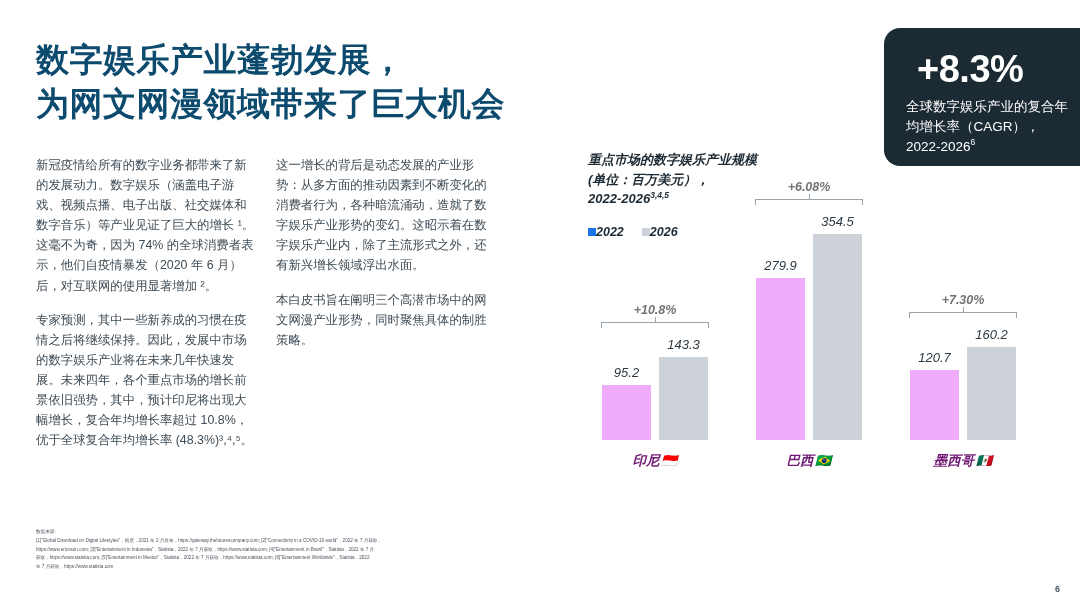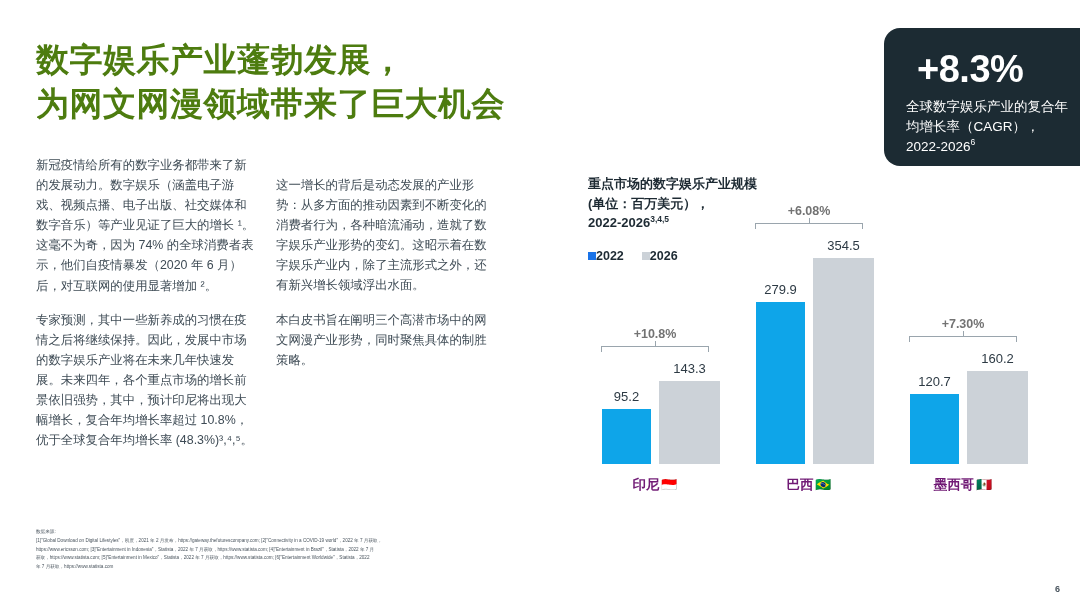--- a/index.html
+++ b/index.html
@@ -6,59 +6,59 @@
   body{
     width:1080px;height:608px;background:#ffffff;
     font-family:"Liberation Sans","DejaVu Sans",sans-serif;
     color:#3e4b55;overflow:hidden;position:relative;
   }
   .page{position:relative;width:1080px;height:608px;}
 
   
   .title{
     position:absolute;left:36px;top:38px;width:620px;
-    font-size:33px;line-height:1.32;font-weight:bold;color:#4d7c0f;
+    font-size:33px;line-height:1.32;font-weight:bold;color:#0c4a6e;
     letter-spacing:0.5px;
   }
 
   
   .callout{
     position:absolute;left:884px;top:28px;width:210px;height:138px;
     background:#1c2b33;border-radius:16px;
     padding:22px 20px 0 22px;box-sizing:border-box;color:#ffffff;
   }
   .callout-value{font-size:38px;font-weight:bold;letter-spacing:-0.5px;line-height:1;margin-left:11px;}
   .callout-desc{font-size:13.5px;line-height:1.45;margin-top:9px;font-weight:500;}
   .callout-desc sup{font-size:8.5px;vertical-align:super;}
 
   
   .col{position:absolute;top:155px;width:222px;font-size:12.4px;line-height:1.62;}
   .col p{margin:0 0 14px 0;}
   #col1{left:36px;}
-  #col2{left:276px;margin-top:20px;}
-
-  
-  .chart{position:absolute;left:588px;top:174px;width:470px;height:330px;}
+  #col2{left:276px;}
+
+  
+  .chart{position:absolute;left:588px;top:150px;width:470px;height:330px;font-style:italic;}
   .chart-title{
     position:absolute;left:0;top:0;width:230px;
     font-size:13px;font-weight:bold;line-height:1.5;color:#1d2a33;
   }
   .chart-title sup{font-size:8.5px;vertical-align:super;font-weight:bold;}
   .legend{position:absolute;left:0;top:75px;display:flex;align-items:center;gap:18px;}
   .legend-item{display:flex;align-items:center;font-size:12.5px;font-weight:bold;color:#1d2a33;}
   .swatch{width:8px;height:8px;display:inline-block;}
   .sw-2022{background:#1a73e8;}
   .sw-2026{background:#ccd2d8;}
 
   .plot{position:absolute;left:0;top:0;width:470px;height:330px;}
 
   .group{position:absolute;bottom:40px;}
   .bar{position:absolute;bottom:0;width:49px;}
-  .bar.b2022{background:#0ea5e9;left:0;}
-  .bar.b2026{background:#ccd2d8;left:57px;padding-left:12px;}
+  .bar.b2022{background:#f0abfc;left:0;}
+  .bar.b2026{background:#ccd2d8;left:57px;}
   .bar-label{
     position:absolute;left:50%;transform:translateX(-50%);
     bottom:100%;margin-bottom:5px;font-size:13px;color:#2d3a44;white-space:nowrap;
   }
   .cat-label{
     position:absolute;top:100%;margin-top:12px;left:53px;transform:translateX(-50%);
     font-size:13.5px;font-weight:bold;color:#701a75;white-space:nowrap;
   }
   .cat-label .flag{font-size:13px;margin-left:2px;}
 

